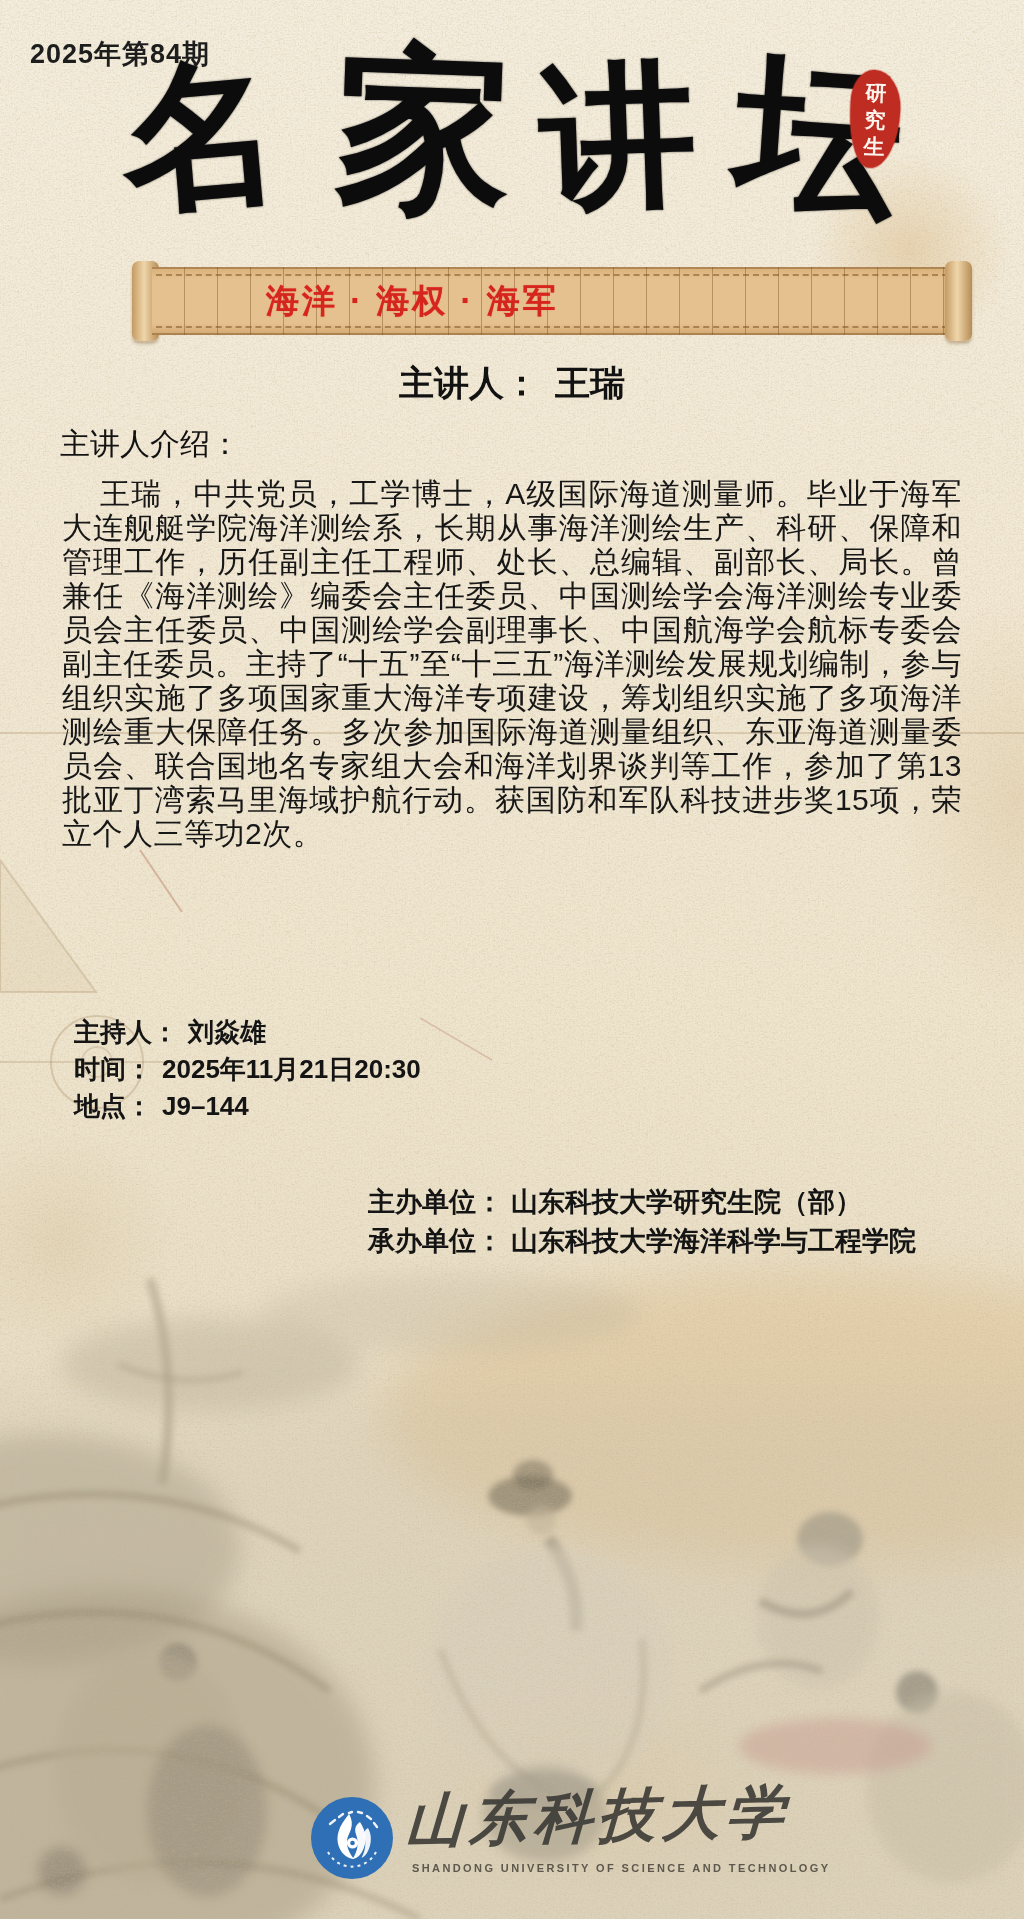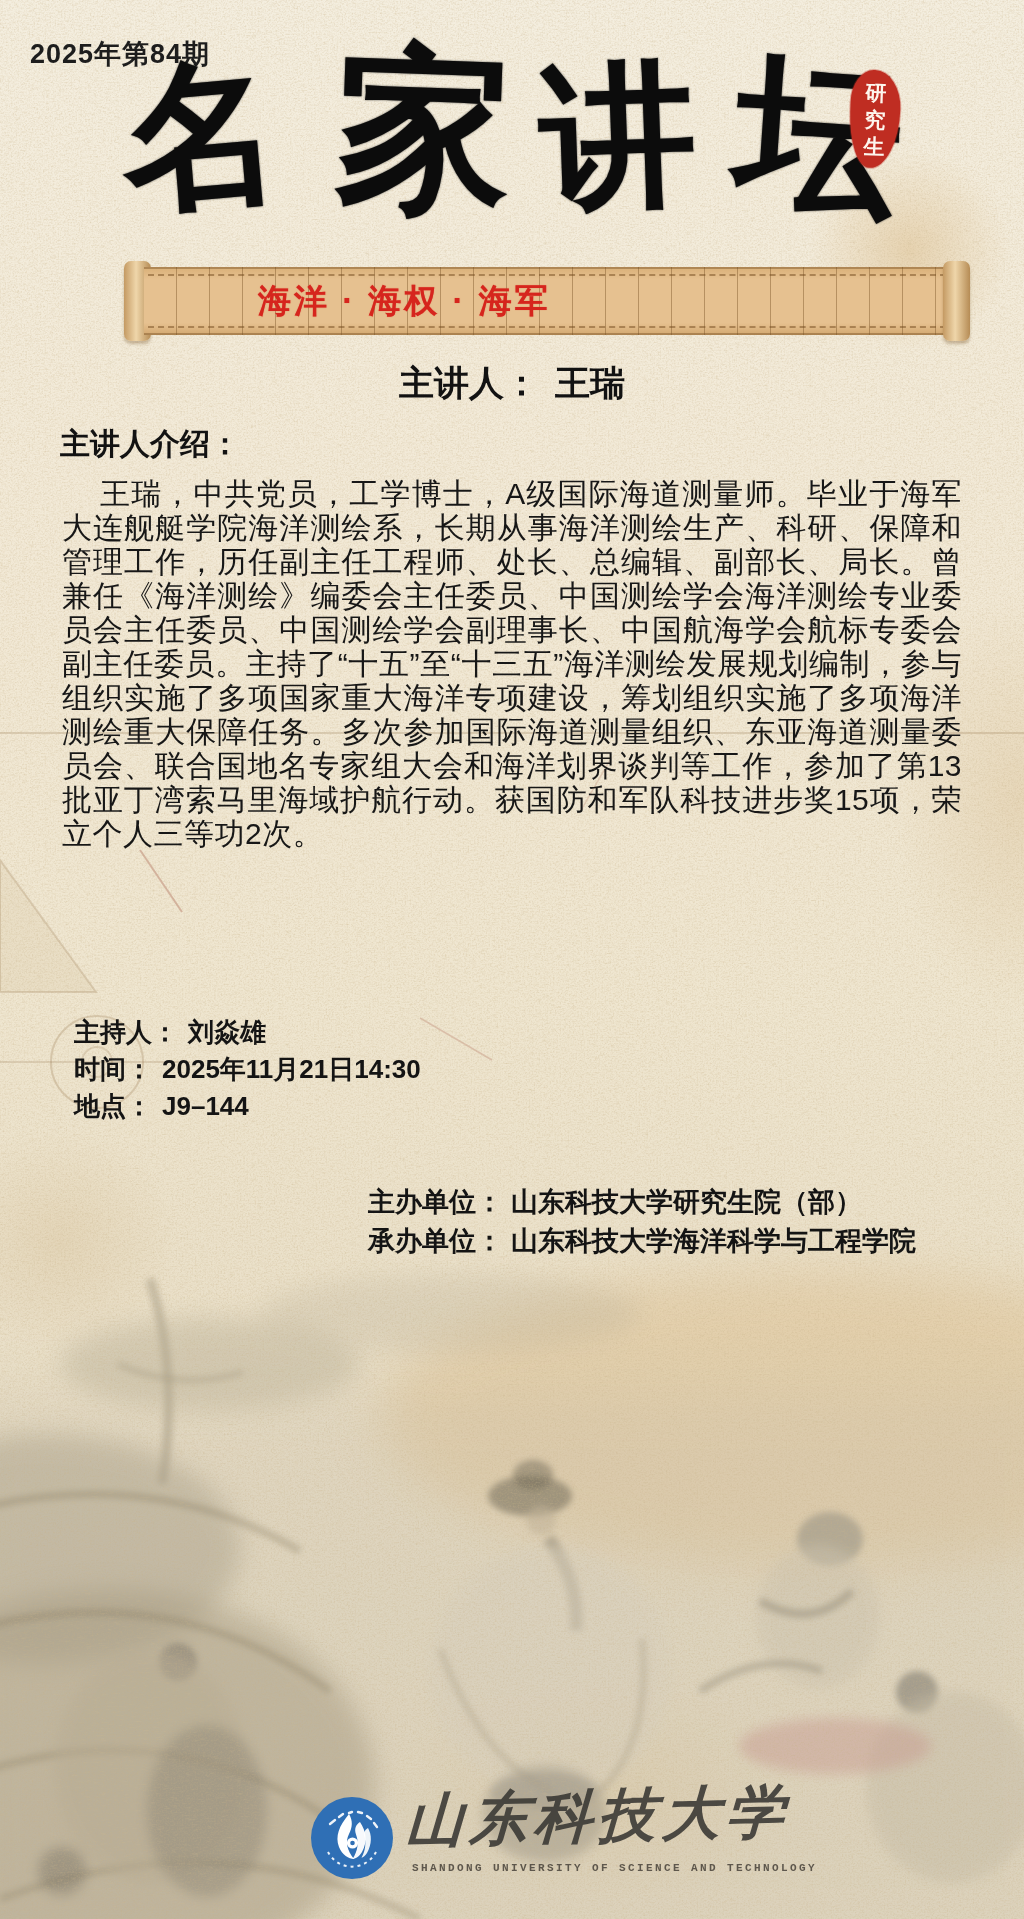--- a/index.html
+++ b/index.html
@@ -36,21 +36,21 @@
 
   
   .seal{position:absolute;left:850px;top:70px;width:50px;height:98px;
     background:#bf2d22;border-radius:46% 54% 58% 42% / 34% 40% 62% 58%;
     transform:rotate(2deg);display:flex;flex-direction:column;align-items:center;justify-content:center;
     box-shadow:0 0 0 1px rgba(191,45,34,.35);}
   .seal span{color:#fdf6ee;font-size:21px;line-height:27px;font-weight:bold;
     font-family:"DejaVu Serif","Liberation Serif",serif;}
 
   
-  .banner{position:absolute;left:124px;top:256px;width:840px;height:90px;padding-left:6px;}
+  .banner{position:absolute;left:132px;top:256px;width:840px;height:90px;}
   .banner .roll{position:absolute;top:5px;width:27px;height:80px;border-radius:7px;
     background:linear-gradient(90deg,#c49a63,#efd6aa 45%,#b68c55);
     box-shadow:0 3px 3px rgba(120,85,40,.35);}
   .banner .roll.left{left:0;}
   .banner .roll.right{right:0;}
   .banner .band{position:absolute;left:20px;right:20px;top:11px;height:68px;
     background:
       repeating-linear-gradient(90deg,rgba(124,86,41,0) 0 32px,rgba(124,86,41,.45) 32px 33px),
       linear-gradient(180deg,#d9af77 0%,#e6c190 18%,#e6c190 82%,#d3a870 100%);
     box-shadow:inset 0 2px 0 rgba(110,72,30,.4),inset 0 -2px 0 rgba(110,72,30,.4);}
@@ -61,41 +61,41 @@
   .banner .band-text{position:absolute;left:134px;top:11px;height:68px;display:flex;align-items:center;
     font-size:33px;font-weight:800;letter-spacing:3px;color:#d6251d;
     text-shadow:0 0 1px rgba(214,37,29,.6);}
 
   
   .speaker-row{position:absolute;left:0;top:360px;width:1024px;text-align:center;
     font-size:35px;font-weight:bold;color:#121212;}
   .speaker-row .name{margin-left:16px;}
 
   
-  .intro-head{position:absolute;left:60px;top:424px;font-size:30px;font-weight:bold;color:#121212;}
+  .intro-head{position:absolute;left:60px;top:424px;font-size:30px;font-weight:normal;color:#121212;}
   .intro-body{position:absolute;left:62px;top:477px;width:900px;
     font-size:30px;line-height:34px;color:#171717;
     text-align:justify;text-justify:inter-ideograph;word-break:break-all;
     text-indent:38px;letter-spacing:.5px;}
 
   
   .details{position:absolute;left:74px;top:1014px;font-size:26px;font-weight:bold;
     line-height:37px;color:#141414;}
   .details .val{margin-left:10px;}
 
   .orgs{position:absolute;left:368px;top:1183px;font-size:27px;font-weight:bold;
     line-height:39px;color:#141414;}
   .orgs .val{margin-left:8px;}
 
   
   .uni-name{position:absolute;left:406px;top:1778px;font-size:58px;font-weight:700;
     font-family:"DejaVu Serif","Liberation Serif",serif;font-style:italic;
     color:rgba(55,53,50,.88);letter-spacing:6px;transform:skewX(-4deg) rotate(-1.5deg);}
   .uni-en{position:absolute;left:412px;top:1862px;font-size:11px;letter-spacing:2.4px;
-    color:rgba(72,66,58,.85);font-weight:bold;font-family:Liberation Mono, monospace;}
+    color:rgba(72,66,58,.85);font-weight:bold;}
   .logo-wrap{position:absolute;left:310px;top:1796px;width:84px;height:84px;}
 </style>
 </head>
 <body>
 
 <div class="poster">
 
   <div class="blotch b1"></div>
   <div class="blotch b2"></div>
   <div class="blotch b3"></div>
@@ -209,21 +209,21 @@
 
   <div class="speaker-row">
     <span>主讲人：</span><span class="name">王瑞</span>
   </div>
 
   <div class="intro-head">主讲人介绍：</div>
   <div class="intro-body">王瑞，中共党员，工学博士，A级国际海道测量师。毕业于海军大连舰艇学院海洋测绘系，长期从事海洋测绘生产、科研、保障和管理工作，历任副主任工程师、处长、总编辑、副部长、局长。曾兼任《海洋测绘》编委会主任委员、中国测绘学会海洋测绘专业委员会主任委员、中国测绘学会副理事长、中国航海学会航标专委会副主任委员。主持了“十五”至“十三五”海洋测绘发展规划编制，参与组织实施了多项国家重大海洋专项建设，筹划组织实施了多项海洋测绘重大保障任务。多次参加国际海道测量组织、东亚海道测量委员会、联合国地名专家组大会和海洋划界谈判等工作，参加了第13批亚丁湾索马里海域护航行动。获国防和军队科技进步奖15项，荣立个人三等功2次。</div>
 
   <div class="details">
     <div><span>主持人：</span><span class="val">刘焱雄</span></div>
-    <div><span>时间：</span><span class="val">2025年11月21日14:30</span></div>
+    <div><span>时间：</span><span class="val">2025年11月21日20:30</span></div>
     <div><span>地点：</span><span class="val">J9–144</span></div>
   </div>
 
   <div class="orgs">
     <div><span>主办单位：</span><span class="val">山东科技大学研究生院（部）</span></div>
     <div><span>承办单位：</span><span class="val">山东科技大学海洋科学与工程学院</span></div>
   </div>
 
   <div class="logo-wrap">
     <svg width="84" height="84" viewBox="0 0 84 84">

